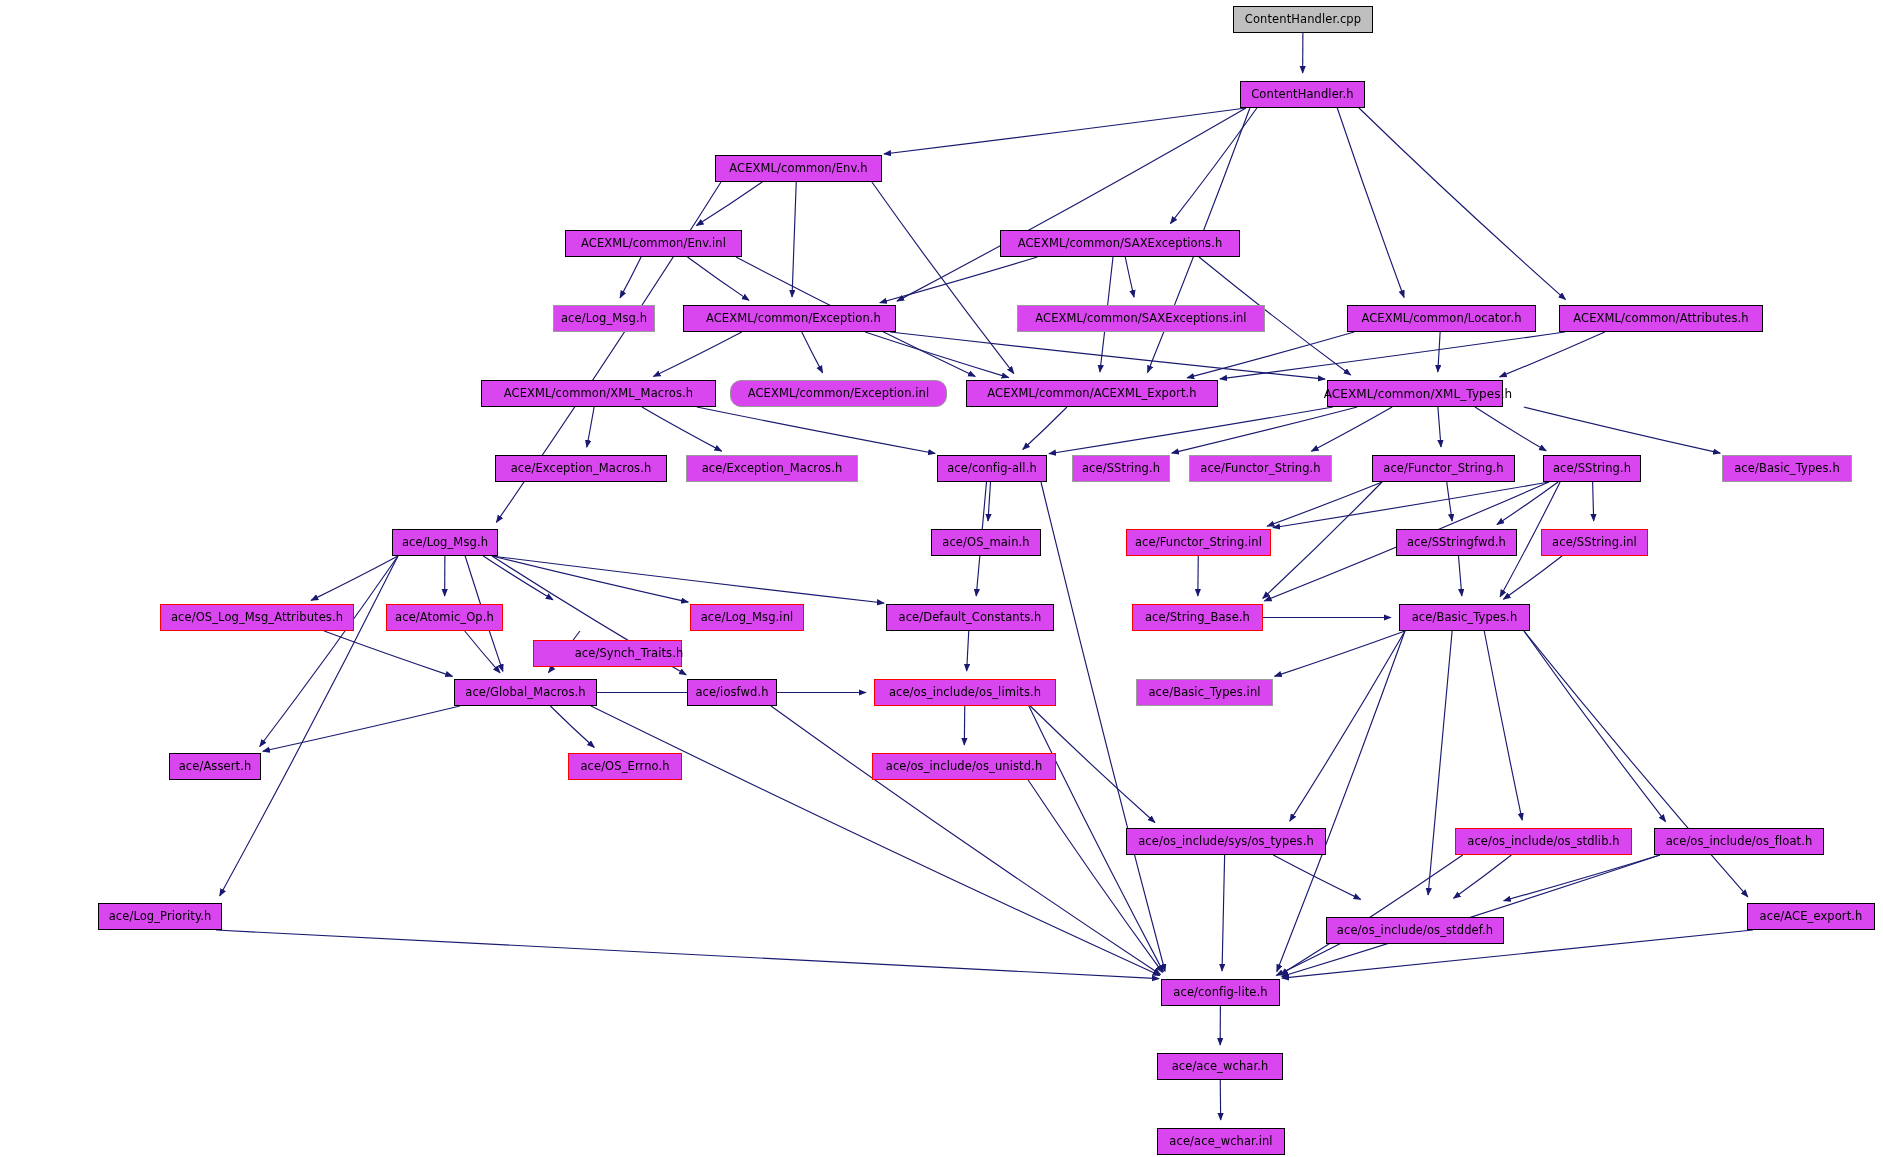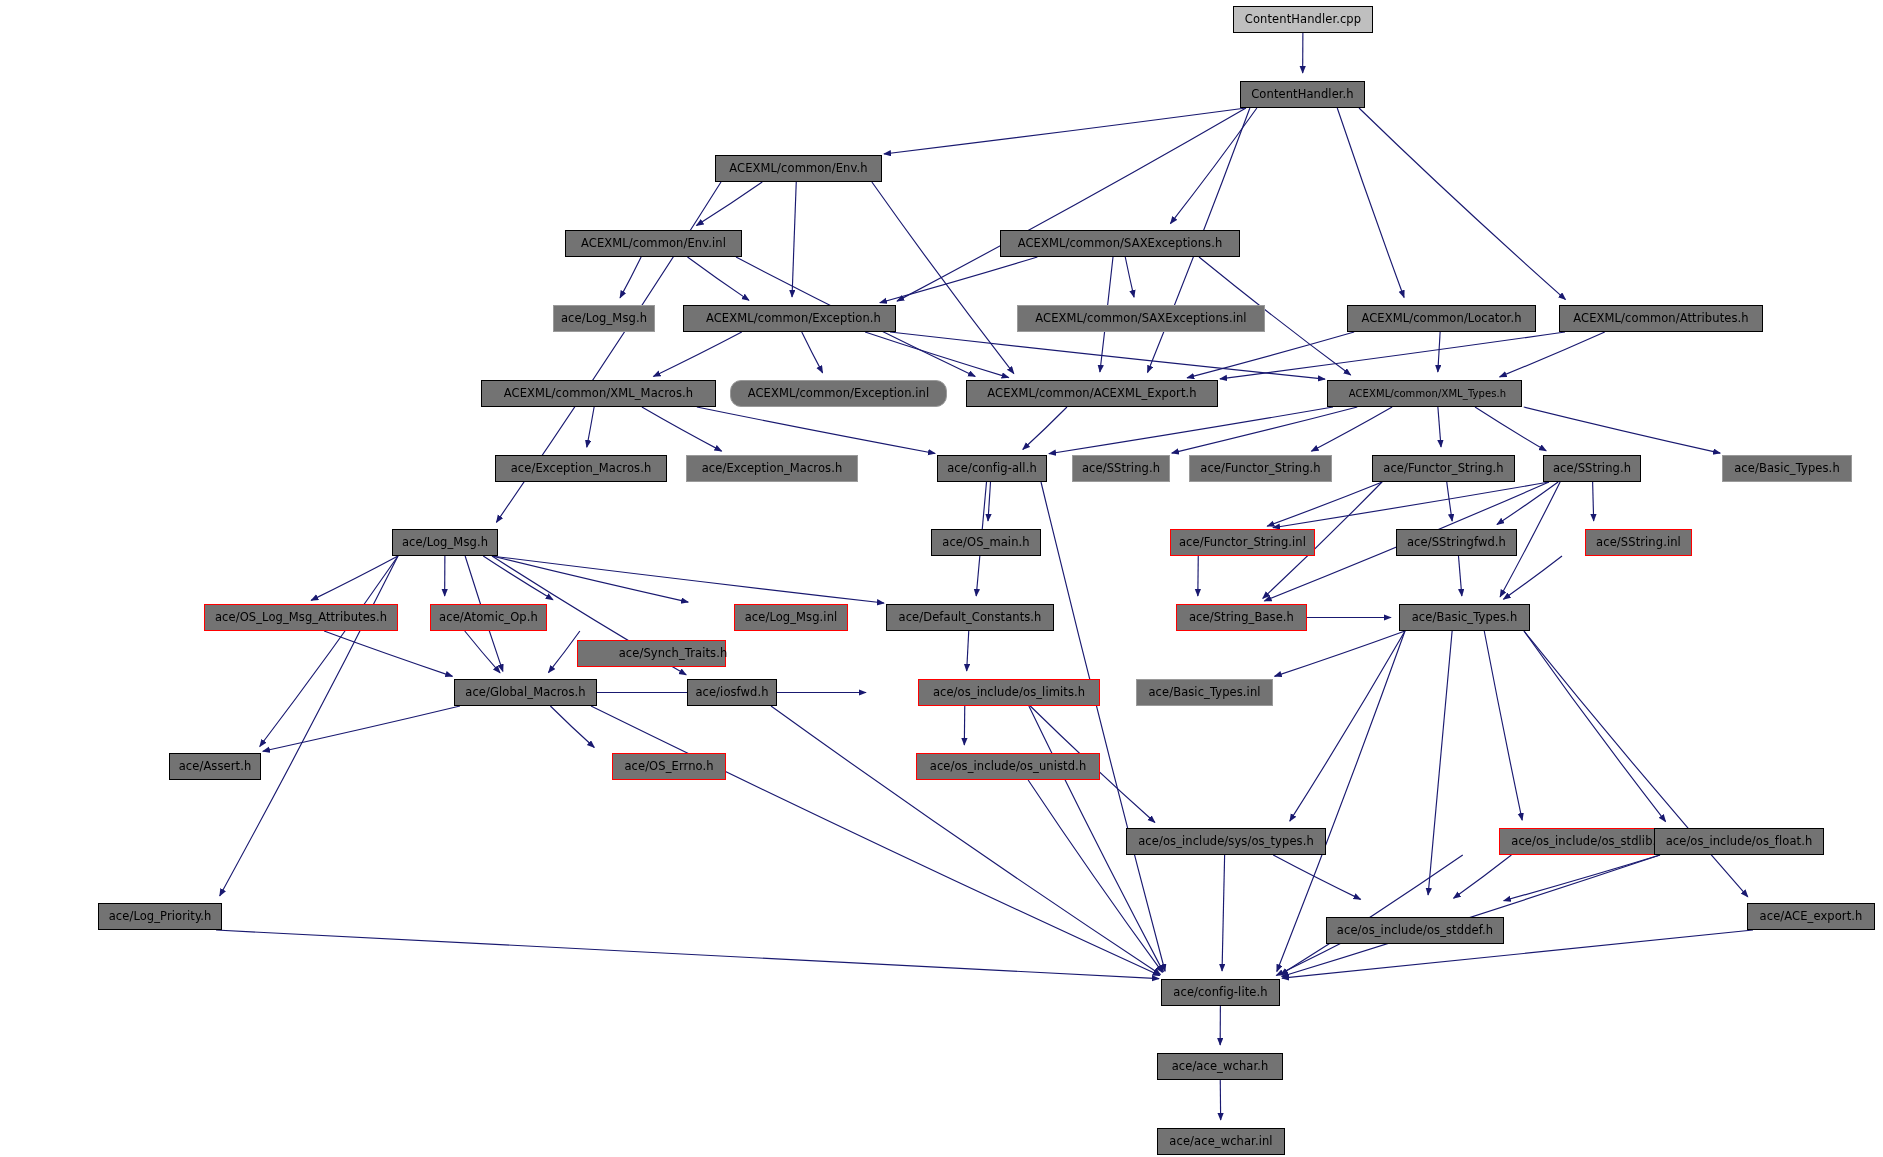--- a/index.html
+++ b/index.html
@@ -9,30 +9,30 @@
     background:#ffffff;
     font-family:"DejaVu Sans","Liberation Sans",sans-serif;
     overflow:hidden;
   }
   #edge-layer{position:absolute;left:0;top:0;width:1883px;height:1157px;}
   #node-layer{position:absolute;left:0;top:0;width:1883px;height:1157px;}
   .node{
     position:absolute;
     box-sizing:border-box;
     display:flex;align-items:center;justify-content:center;
-    background:#737373;
+    background:#d946ef;
     border:1px solid #000000;
     color:#000000;
     white-space:nowrap;
     line-height:1;
     height:27px;
     letter-spacing:0.1px;
   }
   .node.root{background:#bfbfbf;border-color:#000000;}
-  .node.red{border-color:#ff0000;margin-left:44px;}
+  .node.red{border-color:#ff0000;}
   .node.gray{border-color:#9a9a9a;}
   .node .lbl{pointer-events:none;}
 </style>
 </head>
 <body>
 
 <div id="graph-root">
   <svg id="edge-layer" viewBox="0 0 1883 1157" xmlns="http://www.w3.org/2000/svg">
     <defs>
       <marker id="arrowhead" markerWidth="9" markerHeight="9" refX="7.2" refY="3.2" orient="auto" markerUnits="userSpaceOnUse">
@@ -166,21 +166,21 @@
       </div>
       <div class="node" style="left: 481px; top: 380px; width: 235px; font-size: 11.5px;">
         <span class="lbl">ACEXML/common/XML_Macros.h</span>
       </div>
       <div class="node gray" style="left: 730px; top: 380px; width: 217px; font-size: 11.5px; border-radius: 11px;">
         <span class="lbl">ACEXML/common/Exception.inl</span>
       </div>
       <div class="node" style="left: 966px; top: 380px; width: 252px; font-size: 11.5px;">
         <span class="lbl">ACEXML/common/ACEXML_Export.h</span>
       </div>
-      <div class="node" style="left: 1327px; top: 380px; width: 195px; font-size: 10px; padding-left: 6px;">
+      <div class="node" style="left: 1327px; top: 380px; width: 176px; font-size: 12px; padding-left: 6px;">
         <span class="lbl">ACEXML/common/XML_Types.h</span>
       </div>
       <div class="node" style="left: 495px; top: 455px; width: 172px; font-size: 11.5px;">
         <span class="lbl">ace/Exception_Macros.h</span>
       </div>
       <div class="node gray" style="left: 686px; top: 455px; width: 172px; font-size: 11.5px;">
         <span class="lbl">ace/Exception_Macros.h</span>
       </div>
       <div class="node" style="left: 937px; top: 455px; width: 110px; font-size: 11.5px;">
         <span class="lbl">ace/config-all.h</span>

